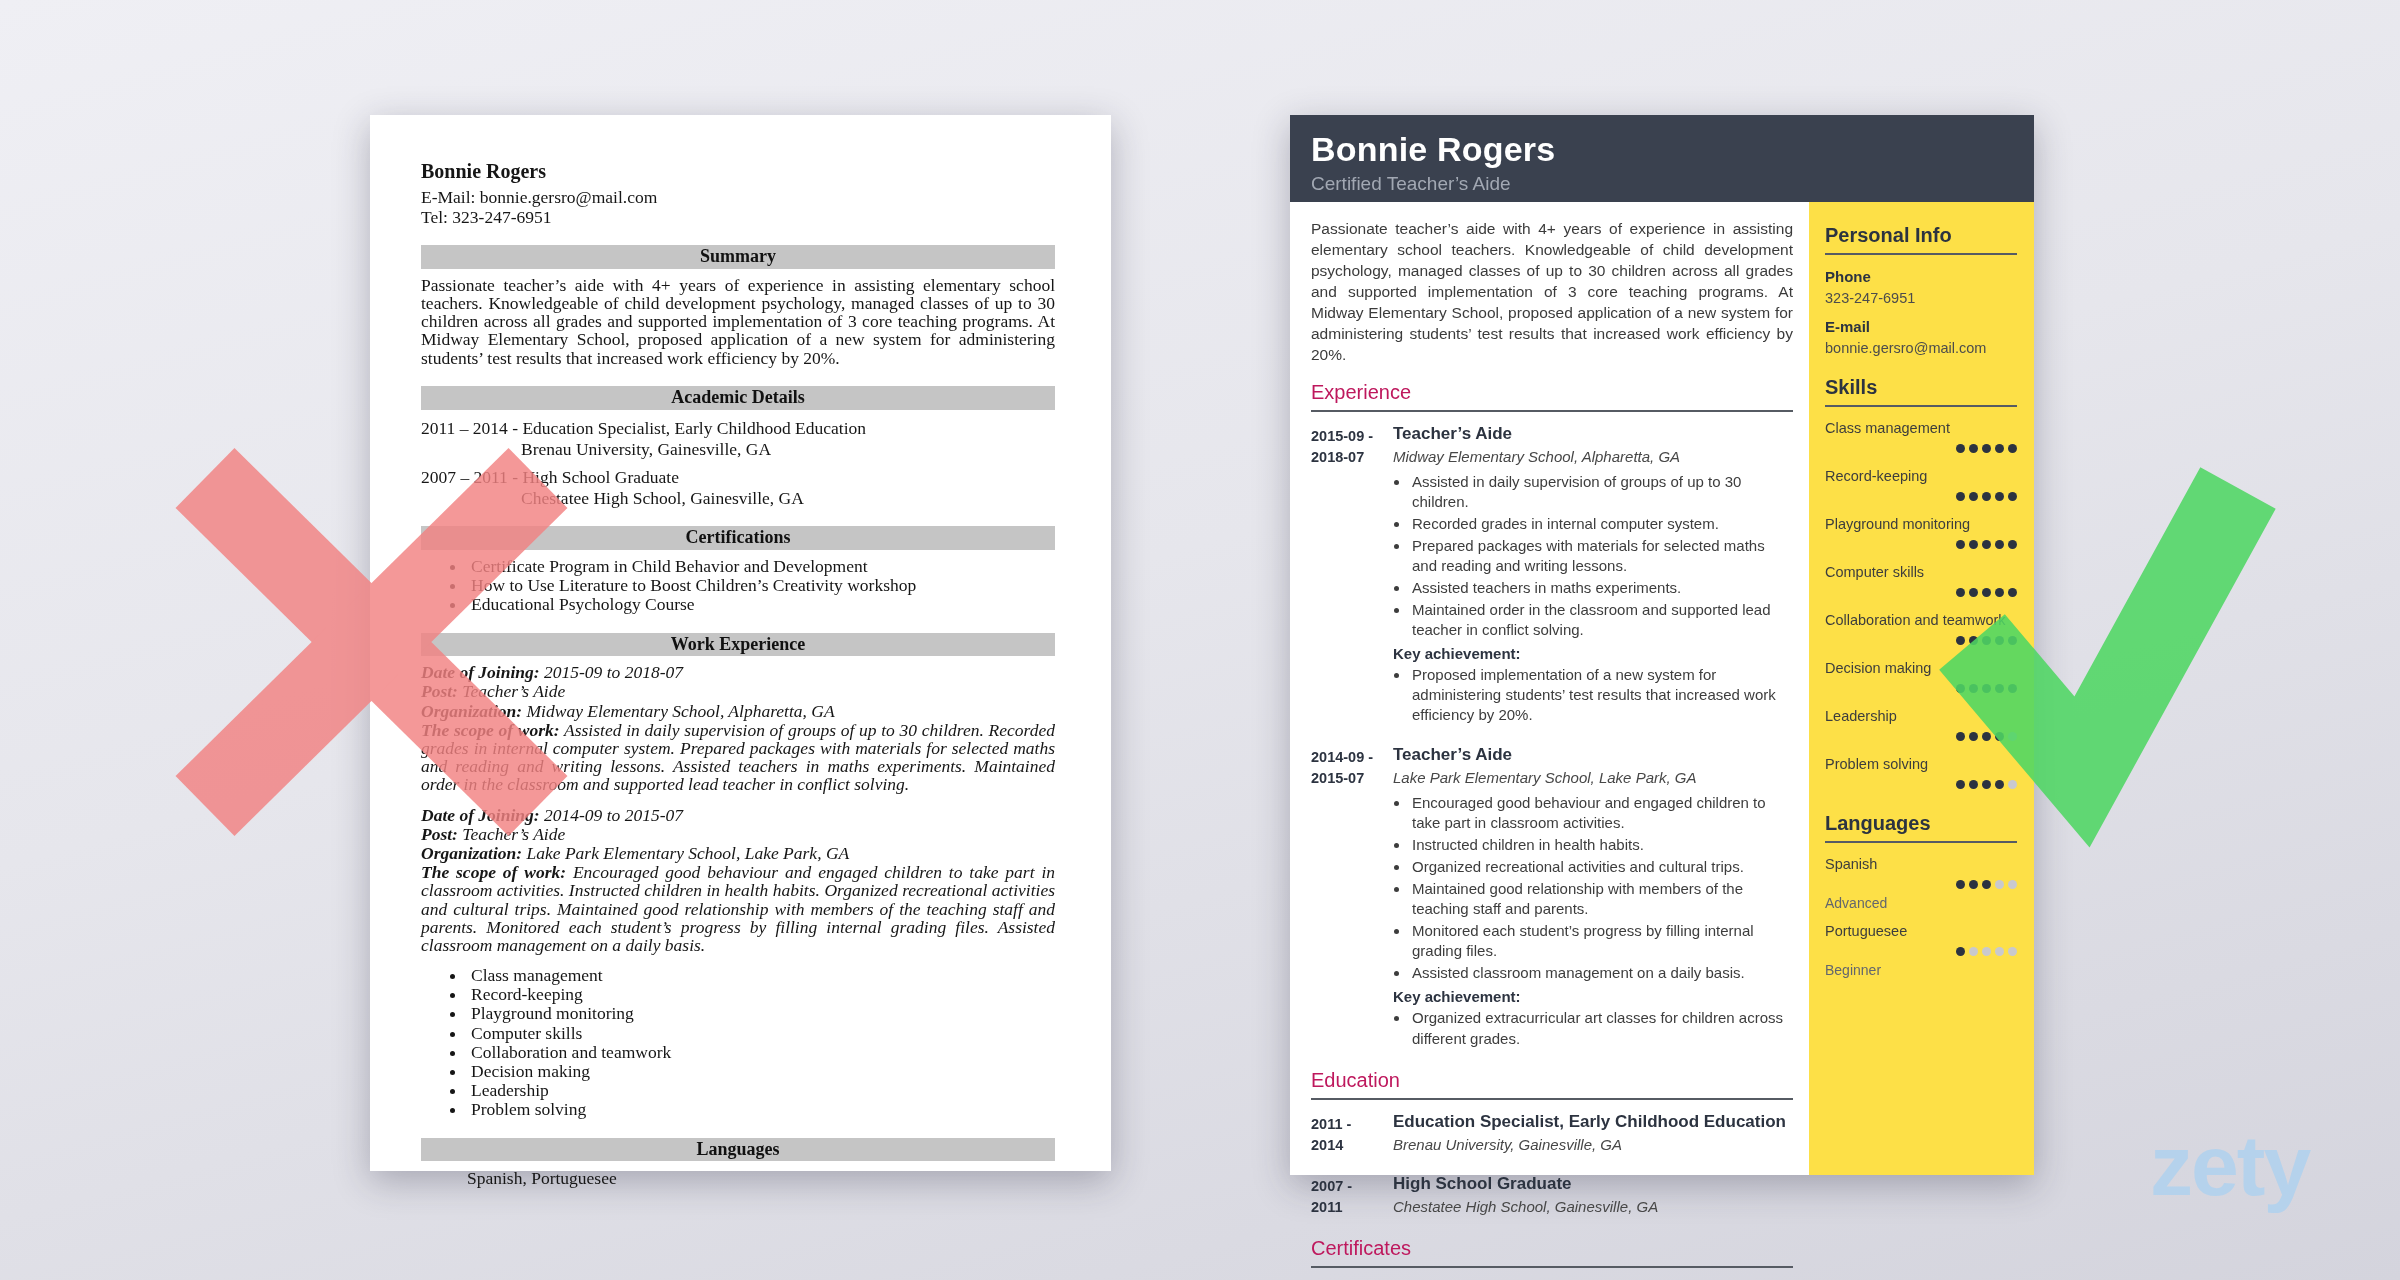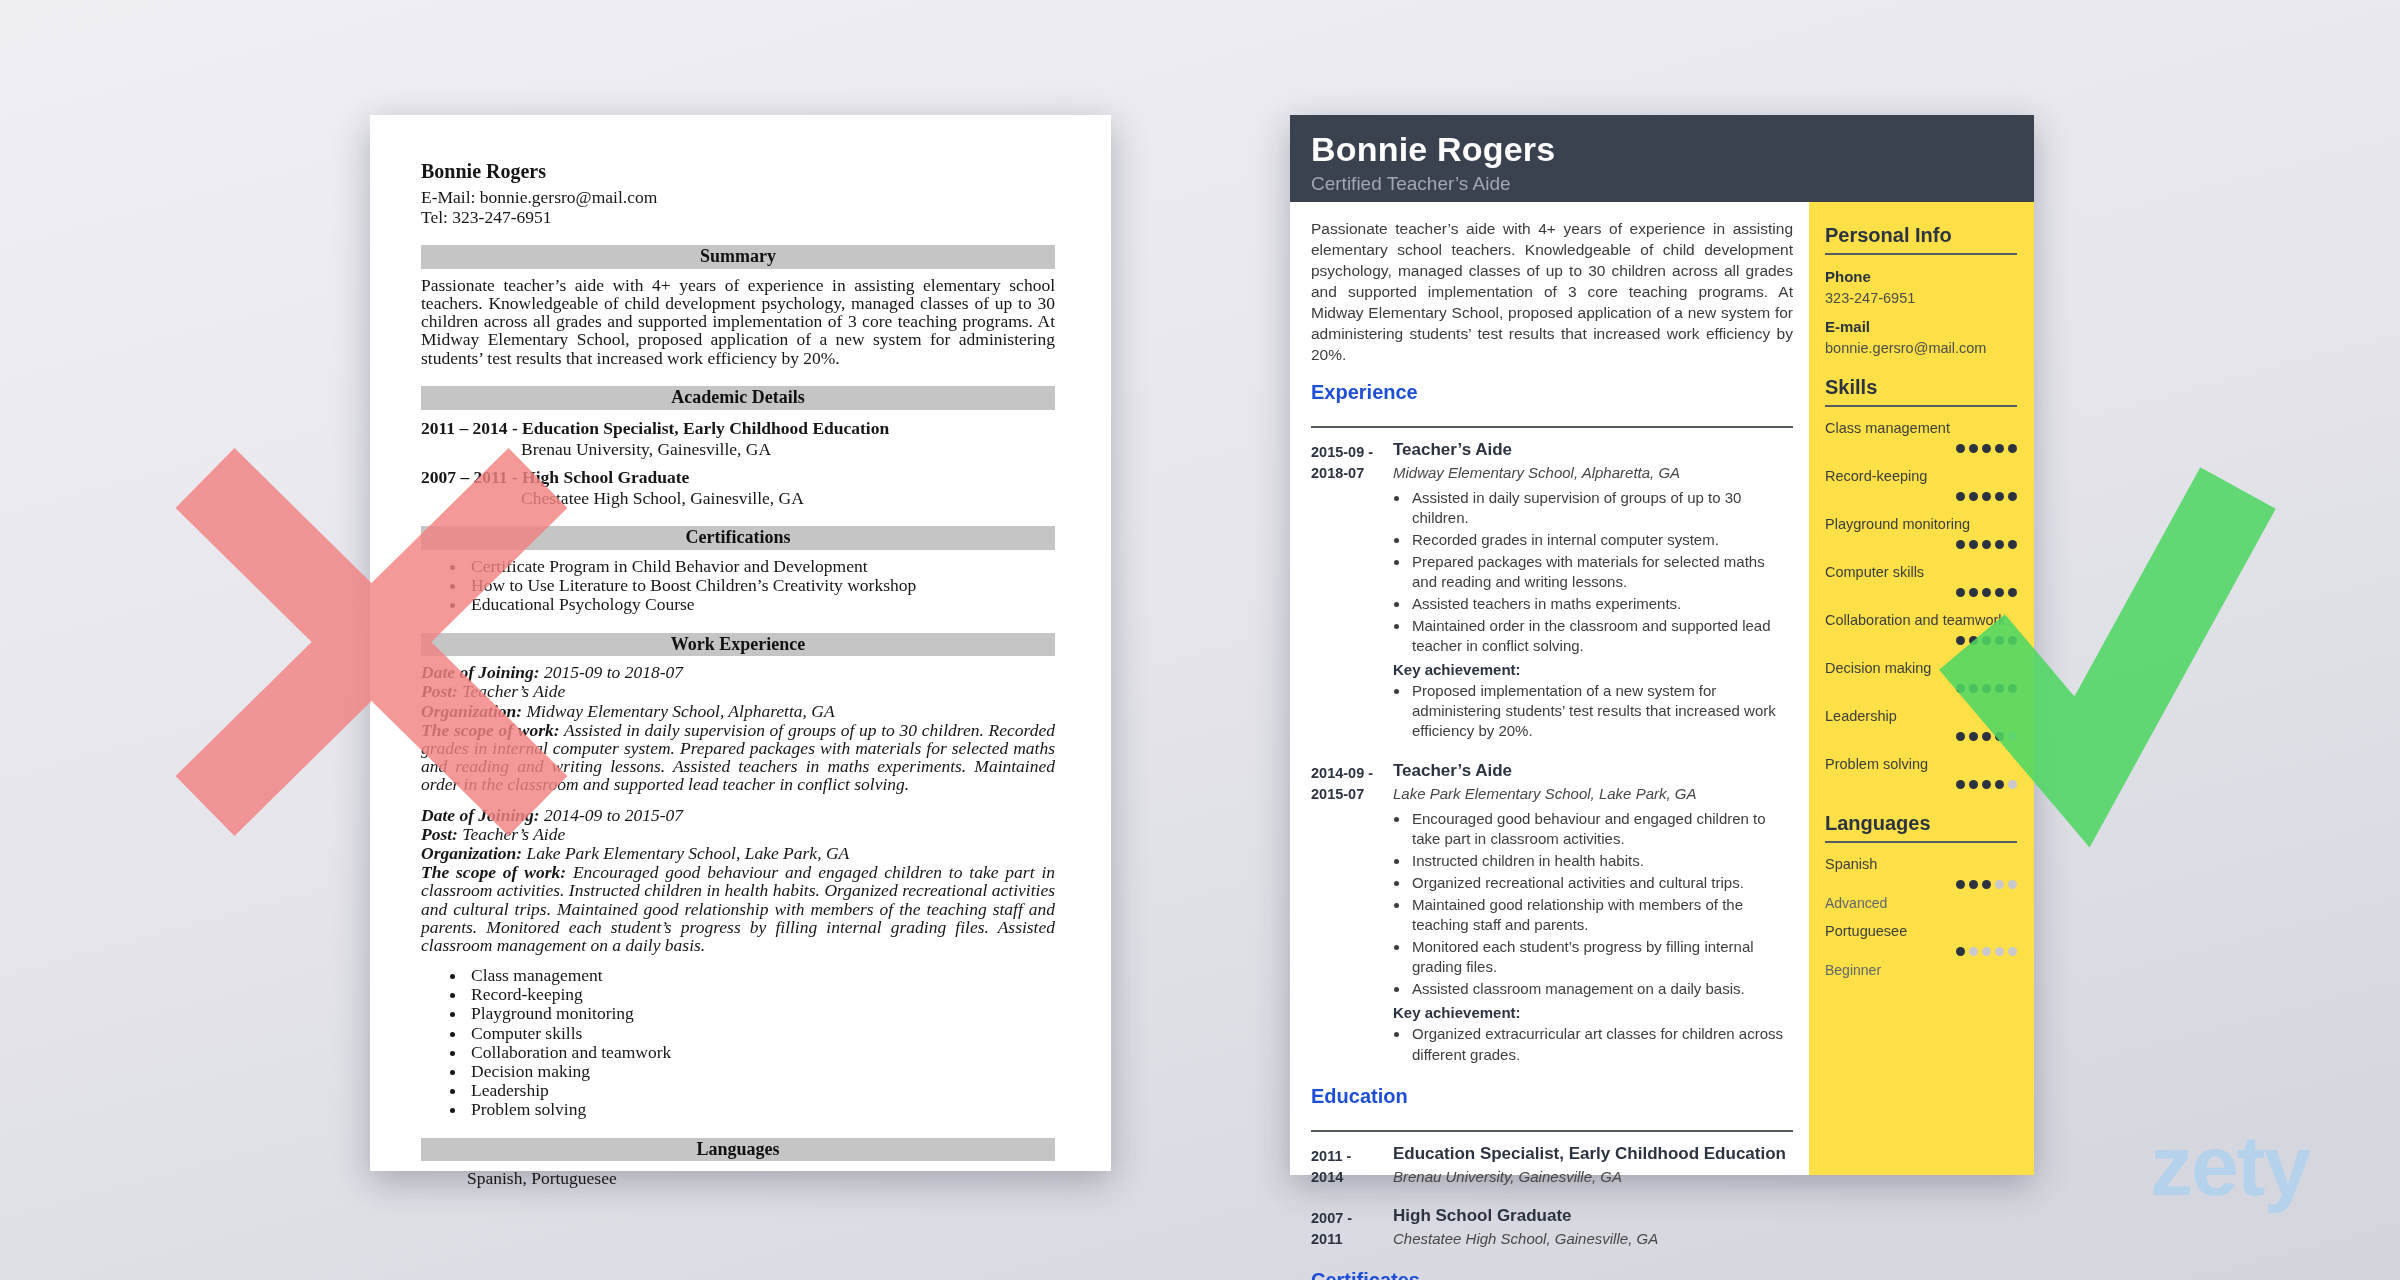--- a/index.html
+++ b/index.html
@@ -12,39 +12,39 @@
   .page-left{left:370px;top:115px;width:741px;height:1056px;box-sizing:border-box;
     padding:46px 56px 0 51px;font-family:"Liberation Serif",serif;color:#161616;
     font-size:17.5px;line-height:1.04;}
   .lr-name{font-weight:bold;font-size:20px;margin-bottom:6px;}
   .lr-line{margin:2px 0;}
   .lr-bar{background:#c5c5c5;color:#111;text-align:center;font-weight:bold;font-size:18px;
     padding:2px 0 3px;margin:19px 0 7px;}
   .lr-p{margin:1px 0;}
   .lr-just{text-align:justify;}
   .lr-edu{margin:9px 0 10px;}
-  .lr-edu-head{font-weight:bold;margin-bottom:3px;}
+  .lr-edu-head{font-weight:normal;margin-bottom:3px;}
   .lr-edu-school{margin-left:100px;}
   ul.lr-ul{margin:4px 0 4px;padding-left:46px;list-style:disc;}
   ul.lr-ul li{margin:1px 0;padding-left:4px;}
   .lr-job{margin-bottom:12px;font-style:italic;}
   .lr-langs{margin:8px 0 0 46px;}
 
   
   .page-right{left:1290px;top:115px;width:744px;height:1060px;box-sizing:border-box;color:#3d3d3d;}
   .rr-header{position:absolute;left:0;top:0;width:100%;height:87px;background:#3a414f;box-sizing:border-box;
     padding:15px 0 0 21px;}
   .rr-name{color:#ffffff;font-weight:bold;font-size:34px;letter-spacing:.2px;}
   .rr-title{color:#a2a8b3;font-size:19px;margin-top:4px;}
   .rr-main{position:absolute;left:0;top:87px;width:519px;bottom:0;box-sizing:border-box;
     padding:16px 16px 0 21px;}
   .rr-side{position:absolute;left:519px;top:87px;right:0;bottom:0;background:#fde047;box-sizing:border-box;
     padding:22px 17px 0 16px;}
   .rr-summary{margin:0;font-size:15.5px;line-height:1.36;text-align:justify;color:#3b3b3b;}
-  .rr-sec-title{font-weight:bold;font-size:20px;color:#1d4ed8;margin-top:15px;padding-bottom:22px;
+  .rr-sec-title{font-weight:normal;font-size:20px;color:#be185d;margin-top:15px;padding-bottom:6px;
     border-bottom:2px solid #565b63;margin-bottom:12px;}
   .rr-row{display:flex;margin-bottom:14px;justify-content:center;}
   .rr-dates{width:82px;flex:none;font-weight:bold;font-size:14.5px;color:#2c3340;line-height:1.45;padding-top:2px;}
   .rr-body{flex:1;}
   .rr-role{font-weight:bold;font-size:17px;color:#2c3340;}
   .rr-company{font-style:italic;font-size:15px;color:#474747;margin:4px 0 7px;}
   ul.rr-ul{margin:0 0 5px;padding-left:17px;list-style:disc;font-size:15px;line-height:1.34;color:#3d3d3d;}
   ul.rr-ul li{margin:2px 0;padding-left:2px;}
   .rr-key{font-weight:bold;font-size:15px;color:#2c3340;margin:5px 0 3px;}
   .rr-cert{margin:0 0 17px 82px;font-size:15px;color:#3b3b3b;}

